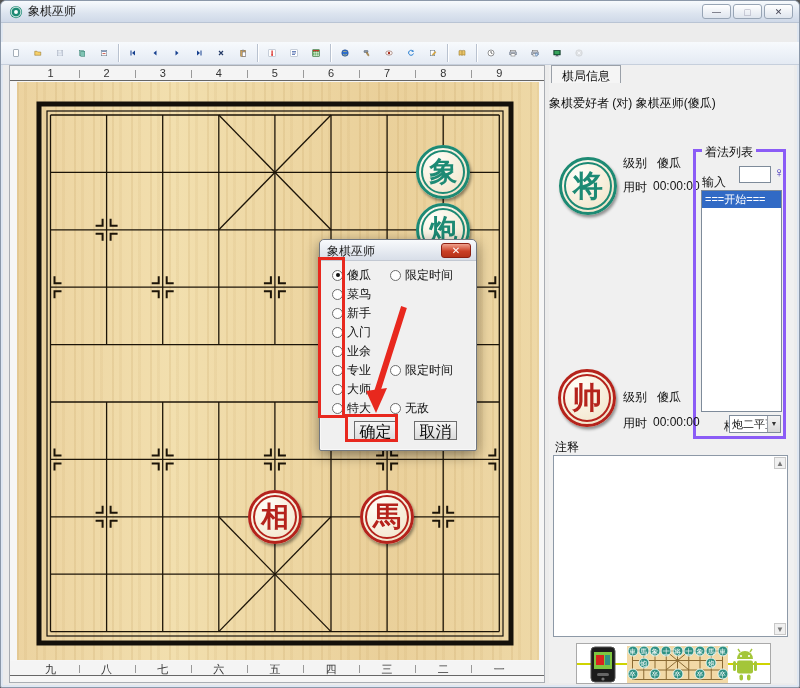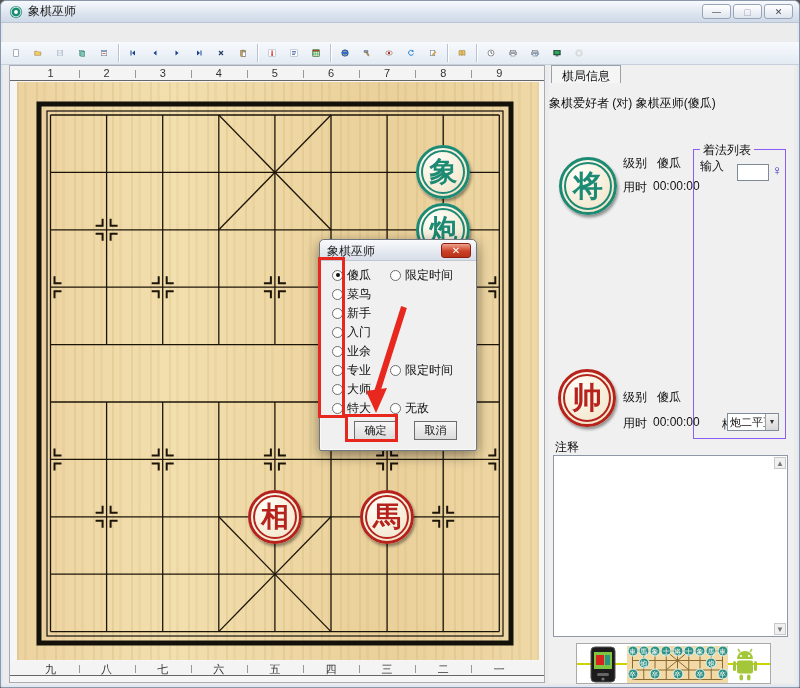--- a/index.html
+++ b/index.html
@@ -50,21 +50,21 @@
   .piece .ring{position:absolute;inset:5px;border-radius:50%;border:2px solid currentColor;}
   .piece b{position:relative;font-weight:bold;color:currentColor;font-family:"Liberation Serif",serif;line-height:1;}
   .pc-green{color:#1d8a74;}
   .pc-red{color:#b5231c;}
   
   .info-panel{position:absolute;left:548px;top:64px;width:245px;height:618px;background:#f0f0f0;}
   .tab{position:absolute;left:2px;top:0;height:18px;padding:2px 10px 0;font-size:12px;color:#111;
     background:#f5f5f5;border:1px solid #9aa0a8;border-bottom:none;}
   .matchup{position:absolute;left:0;top:30px;width:100%;text-align:left;font-size:12px;color:#111;}
   .side-label{position:absolute;font-size:12px;color:#111;}
-  .fieldset{position:absolute;left:144px;top:84px;width:93px;height:290px;border:1px solid #8b5cf6;text-decoration:underline;}
+  .fieldset{position:absolute;left:144px;top:84px;width:93px;height:290px;border:3px solid #8b5cf6;text-decoration:underline;}
   .fieldset .legend{position:absolute;left:6px;top:-8px;background:#f0f0f0;padding:0 3px;font-size:12px;color:#111;}
   .mv-input{position:absolute;left:43px;top:14px;width:32px;height:17px;border:1px solid #7e8b9a;background:#fff;font-size:11px;padding:0 2px;}
   .pin-glyph{position:absolute;left:78px;top:12px;font-size:14px;font-weight:bold;color:#4433bb;}
   .listbox{position:absolute;left:5px;top:38px;width:81px;height:222px;background:#fff;border:1px solid #7e8b9a;overflow:hidden;}
   .listrow{font-size:11px;padding:1px 3px;color:#111;white-space:nowrap;}
   .listrow.sel{background:#316ac5;color:#fff;}
   .fmt-label{position:absolute;left:20px;top:266px;font-size:12px;color:#111;margin-left:8px;}
   .fmt-select{position:absolute;left:33px;top:263px;width:52px;height:18px;border:1px solid #7e8b9a;background:#fff;display:flex;}
   .fmt-value{flex:1;font-size:11px;line-height:16px;padding-left:2px;overflow:hidden;white-space:nowrap;color:#111;}
   .fmt-arrow{width:13px;background:linear-gradient(#f4f4f4,#d8d8d8);border-left:1px solid #9aa0a8;
@@ -84,21 +84,21 @@
     box-shadow:0 4px 14px rgba(0,0,0,.45), inset 0 0 0 1px rgba(255,255,255,.55);}
   .dlg-title{position:absolute;left:0;top:0;right:0;height:21px;border-radius:5px 5px 0 0;
     background:linear-gradient(#f8fafc,#d8dee8);border-bottom:1px solid #c2c8d2;
     font-size:12px;color:#222;padding:3px 0 0 7px;}
   .dlg-close{position:absolute;top:3px;right:5px;width:30px;height:15px;border:1px solid #8d2013;border-radius:3px;
     background:linear-gradient(#efa28e,#cb4026 55%,#b53219);color:#fff;font-size:10px;line-height:13px;text-align:center;padding:0;}
   .radio-row{position:absolute;height:16px;display:flex;align-items:center;}
   .radio{width:11px;height:11px;border-radius:50%;border:1px solid #6d6d6d;background:#fff;margin-right:4px;position:relative;flex:none;}
   .radio.sel::after{content:"";position:absolute;left:2.5px;top:2.5px;width:4px;height:4px;border-radius:50%;background:#111;}
   .radio-label{font-size:12px;color:#111;white-space:nowrap;}
-  .dlg-btn{position:absolute;width:43px;height:19px;font-size:11px;color:#111;padding:0;
+  .dlg-btn{position:absolute;width:43px;height:19px;font-size:16px;color:#111;padding:0;
     background:linear-gradient(#f6f6f6,#dcdcdc);border:1px solid #6d6d6d;}
   
   .anno{position:absolute;z-index:60;pointer-events:none;}
   .anno-rect{border:3px solid #e8281e;background:transparent;}
 </style>
 </head>
 <body>
 
 <div class="window">
 
@@ -438,23 +438,26 @@
         <i class="ring"></i>
         <b style="font-size:30px;">将</b>
     </div>
     <span class="side-label" style="left:74px;top:90px;">级别</span>
     <span class="side-label" style="left:108px;top:90px;">傻瓜</span>
     <span class="side-label" style="left:74px;top:114px;">用时</span>
     <span class="side-label" style="left:104px;top:114px;">00:00:00</span>
 
     <div class="fieldset">
       <span class="legend">着法列表</span>
-      <span class="side-label" style="left:6px;top:8px;text-align:right;">输入</span>
+      <span class="side-label" style="left:6px;top:22px;text-align:right;">输入</span>
       <input class="mv-input" value="" style="">
       <span class="pin-glyph">♀</span>
+      <div class="listbox" id="moveList">
+          <div class="listrow sel">===开始===</div>
+        </div>
       <span class="fmt-label">格式</span>
       <div class="fmt-select">
         <span class="fmt-value">炮二平五</span>
         <span class="fmt-arrow">▼</span>
       </div>
     </div>
 
     <div class="piece pc-red" style="left:9px;top:304px;width:58px;height:58px;">
       <i class="rim"></i>
         <i class="ring"></i>

